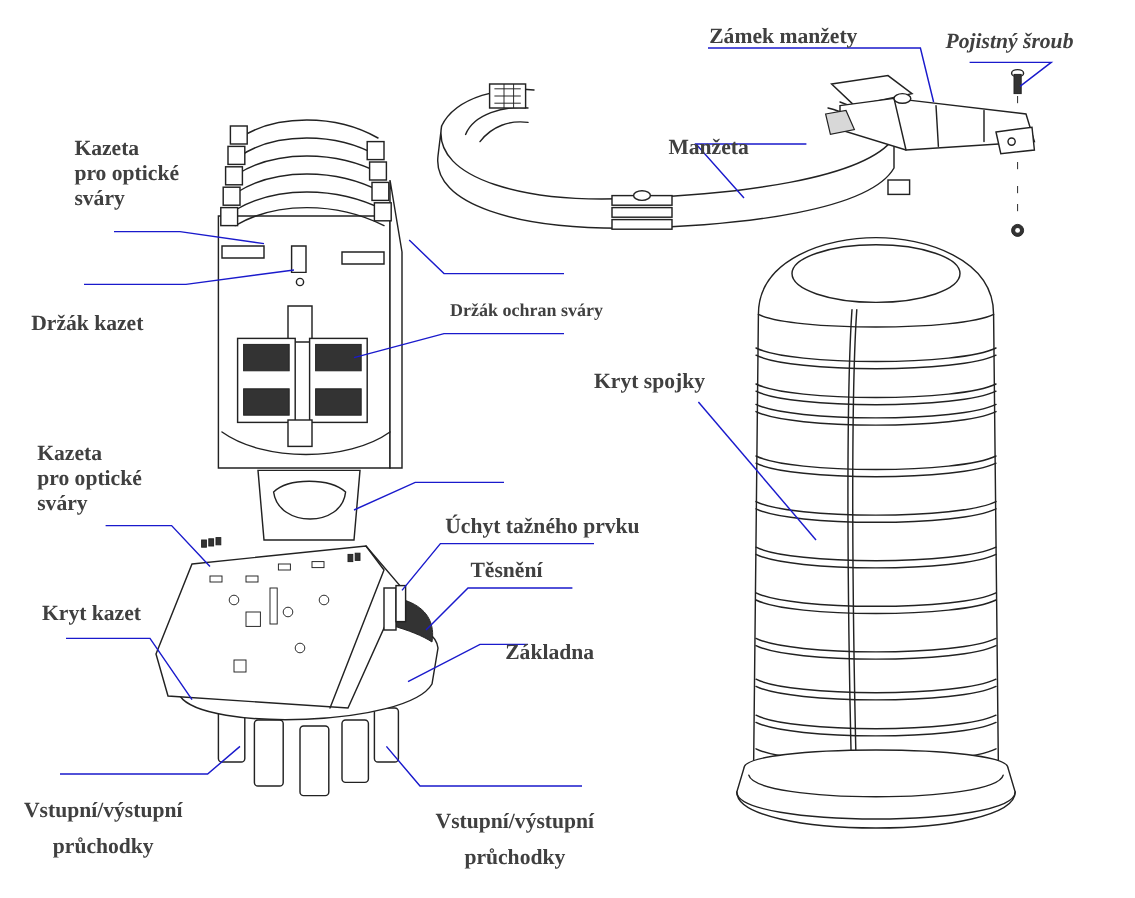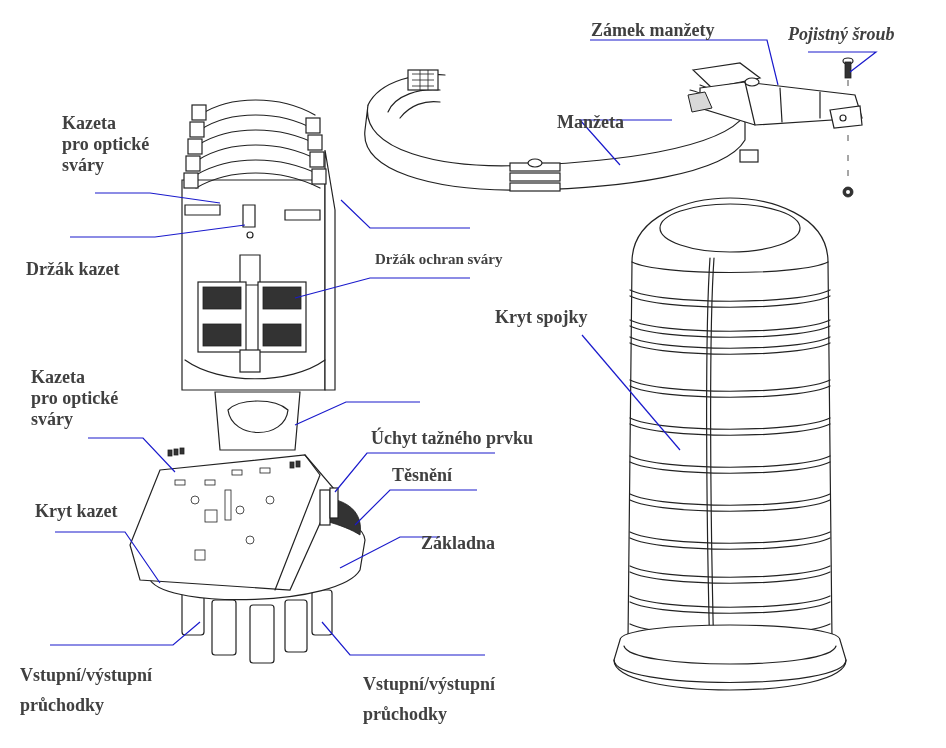--- a/index.html
+++ b/index.html
@@ -8,21 +8,21 @@
     .lbl {
       position: absolute;
       font-family: "Liberation Serif", "DejaVu Serif", serif;
       font-weight: bold;
       color: #404040;
       font-size: 18px;
       line-height: 21px;
       white-space: nowrap;
     }
     .lbl.small { font-size: 15px; line-height: 18px; }
-    .lbl.center { text-align: left; }
+    .lbl.center { text-align: center; }
     .lbl span { display: block; }
     svg .ink { fill: none; stroke: #222; stroke-width: 1.2; stroke-linejoin: round; stroke-linecap: round; }
     svg .ink2 { fill: none; stroke: #222; stroke-width: 0.8; }
     svg .fillw { fill: #fff; stroke: #222; stroke-width: 1.2; }
     svg .fillg { fill: #d8d8d8; stroke: #222; stroke-width: 1; }
     svg .fillk { fill: #333; stroke: #222; stroke-width: 0.8; }
     svg .leader { fill: none; stroke: #1a1acc; stroke-width: 1.2; }
   </style>
 </head>
 <body>

